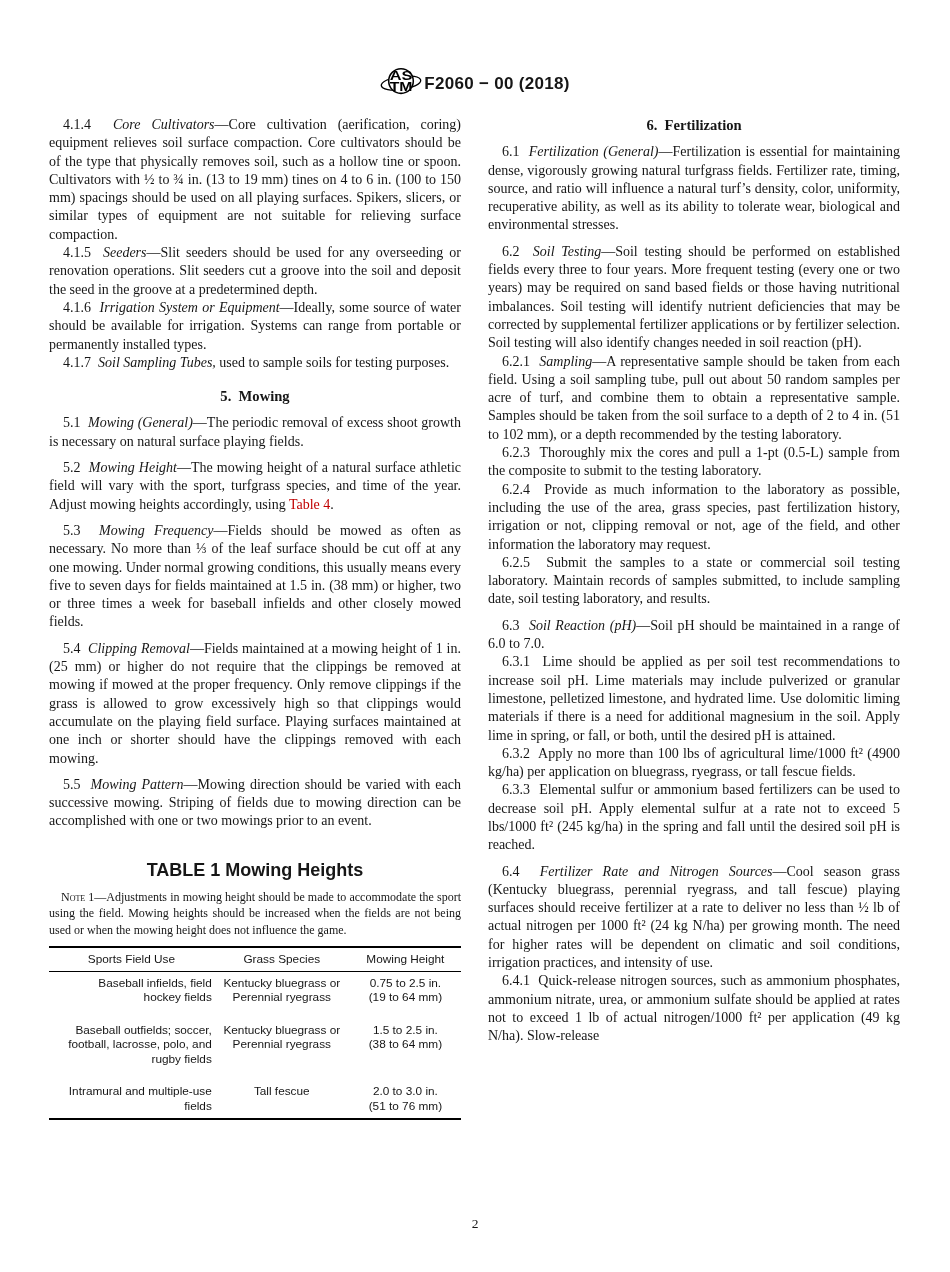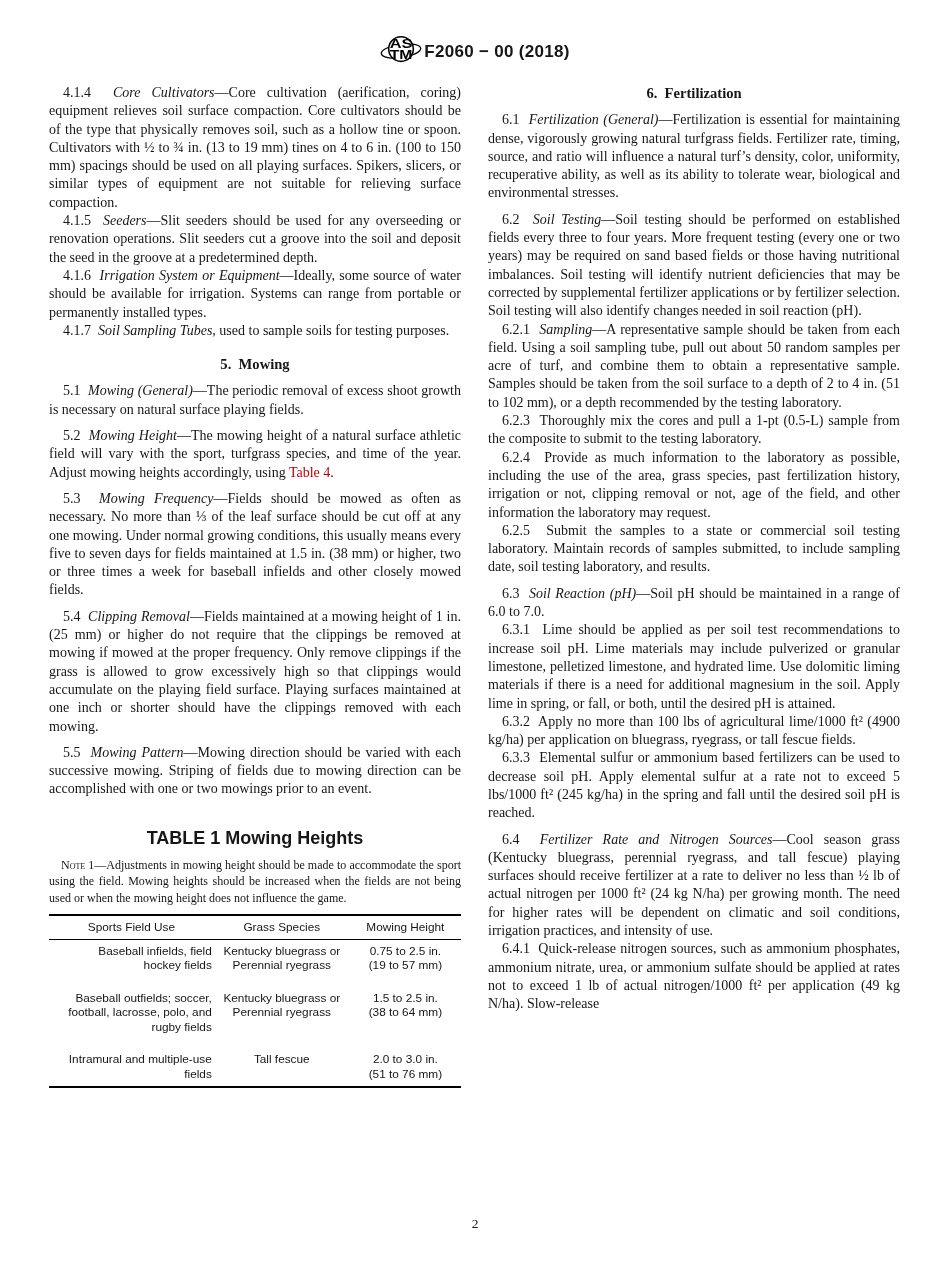--- a/index.html
+++ b/index.html
@@ -1,18 +1,18 @@
 <!DOCTYPE html>
 <html><head>
 <meta charset="utf-8">
 <style>
   html,body{margin:0;padding:0;}
   body{width:950px;height:1272px;background:#ffffff;color:#161616;
        font-family:"Liberation Serif", serif;position:relative;overflow:hidden;}
-  .page-header{display:flex;justify-content:center;align-items:center;gap:2px;padding-top:32px;}
+  .page-header{display:flex;justify-content:center;align-items:center;gap:2px;padding-top:64px;}
   .doc-code{font-family:"Liberation Sans", sans-serif;font-weight:bold;font-size:17px;letter-spacing:.3px;}
   .content{display:flex;gap:27px;padding:12px 49px 0 49px;}
   .col{width:412px;font-size:14px;line-height:18.3px;text-align:justify;}
   .para{margin:0;text-indent:14px;}
   .spaced{margin-top:8px;}
   .sec-heading{font-weight:bold;font-size:14.6px;margin:15px 0 9px 0;text-indent:0;text-align:center;}
   .col > .first{margin-top:0;}
   .lbl{font-style:italic;margin-top:18px;}
   .tlink{color:#c00000;text-decoration:none;cursor:pointer;}
   
@@ -73,21 +73,21 @@
             <th>Mowing Height</th>
           </tr>
         </thead>
         <tbody>
           <tr>
             <td class="c1">Baseball infields, field
 hockey fields</td>
             <td class="c2">Kentucky bluegrass or
 Perennial ryegrass</td>
             <td class="c3">0.75 to 2.5 in.
-(19 to 57 mm)</td>
+(19 to 64 mm)</td>
           </tr>
           <tr>
             <td class="c1">Baseball outfields; soccer,
 football, lacrosse, polo, and
 rugby fields</td>
             <td class="c2">Kentucky bluegrass or
 Perennial ryegrass</td>
             <td class="c3">1.5 to 2.5 in.
 (38 to 64 mm)</td>
           </tr>

